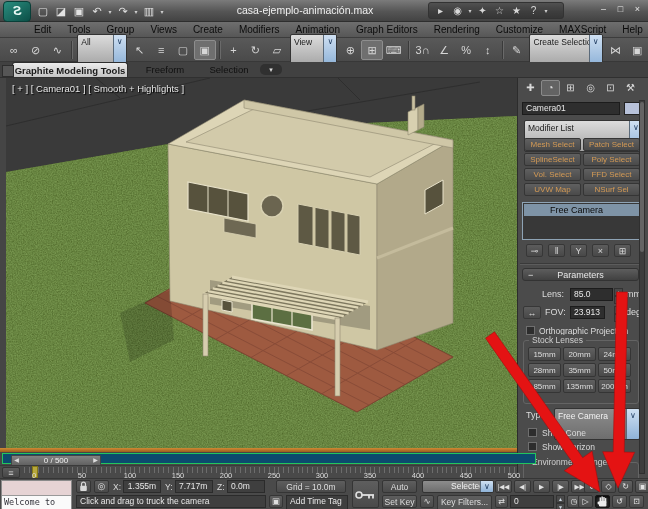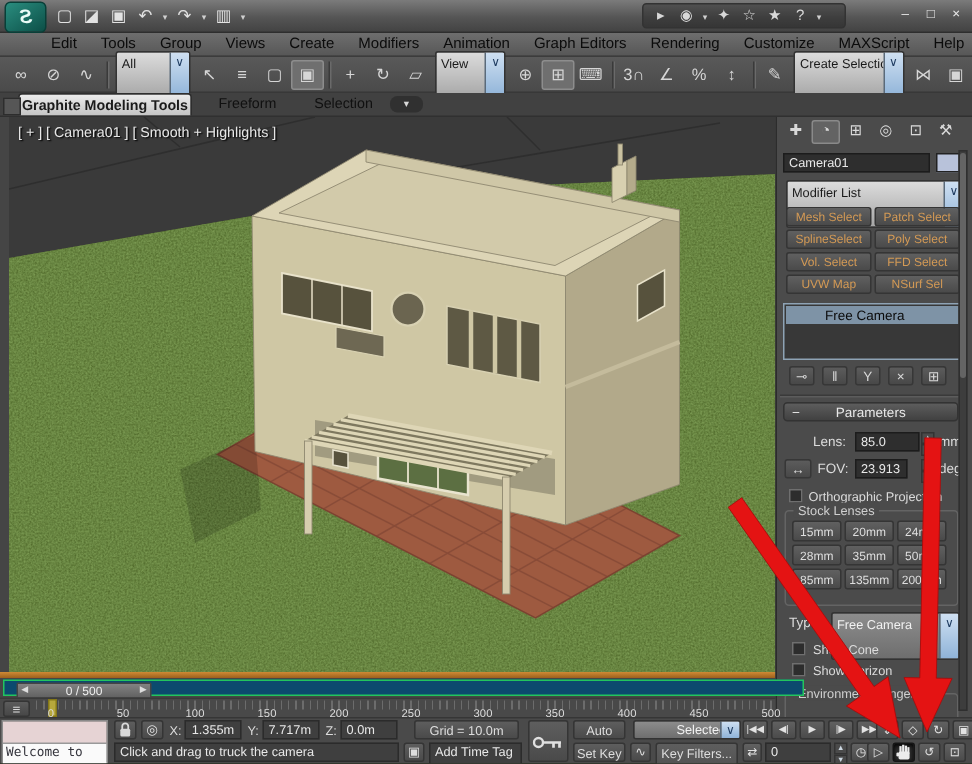--- a/index.html
+++ b/index.html
@@ -117,20 +117,21 @@
         <div class="qbtn">▢</div>
         <div class="qbtn">◪</div>
         <div class="qbtn">▣</div>
         <div class="qbtn">↶</div>
         <div class="qarr">▾</div>
         <div class="qbtn">↷</div>
         <div class="qarr">▾</div>
         <div class="qbtn">▥</div>
         <div class="qarr">▾</div>
       </div>
+    <div id="titletext" class="abs">casa-ejemplo-animación.max</div>
     <div id="infocenter" class="abs">
         <div class="icbtn">▸</div>
         <div class="icbtn">◉</div>
         <div class="qarr">▾</div>
         <div class="icbtn">✦</div>
         <div class="icbtn">☆</div>
         <div class="icbtn">★</div>
         <div class="icbtn">?</div>
         <div class="qarr">▾</div>
       </div>

